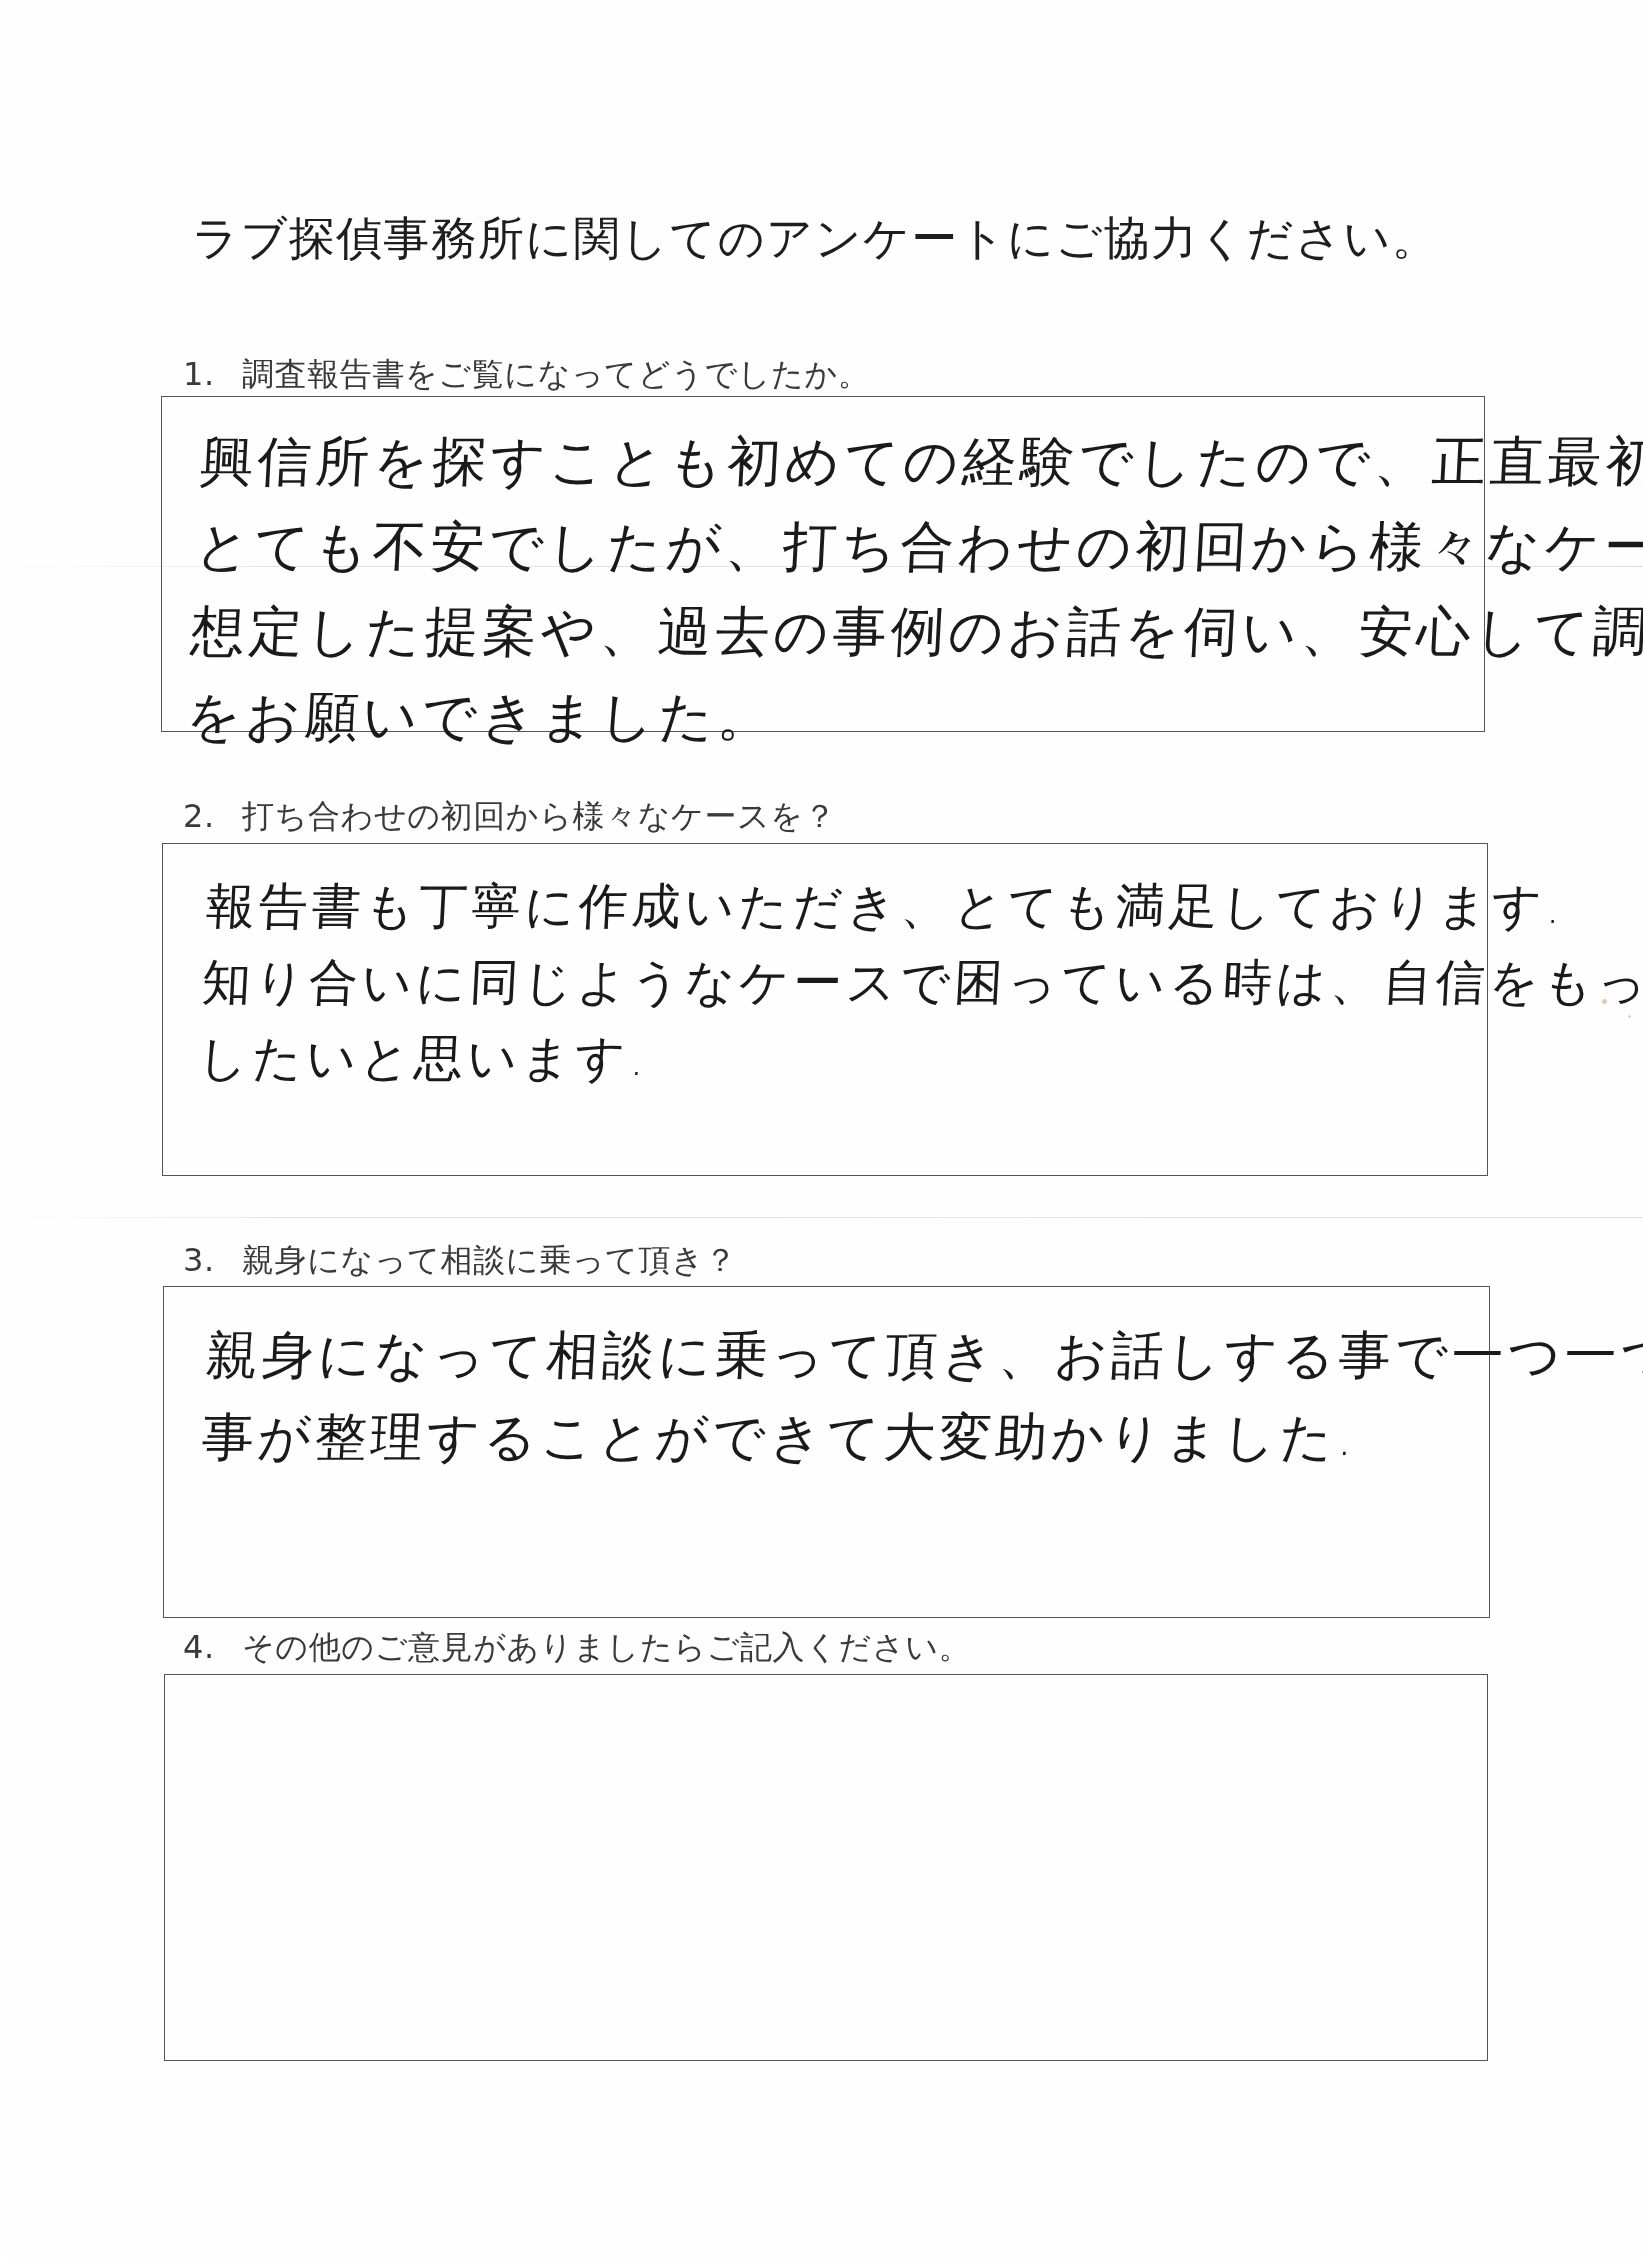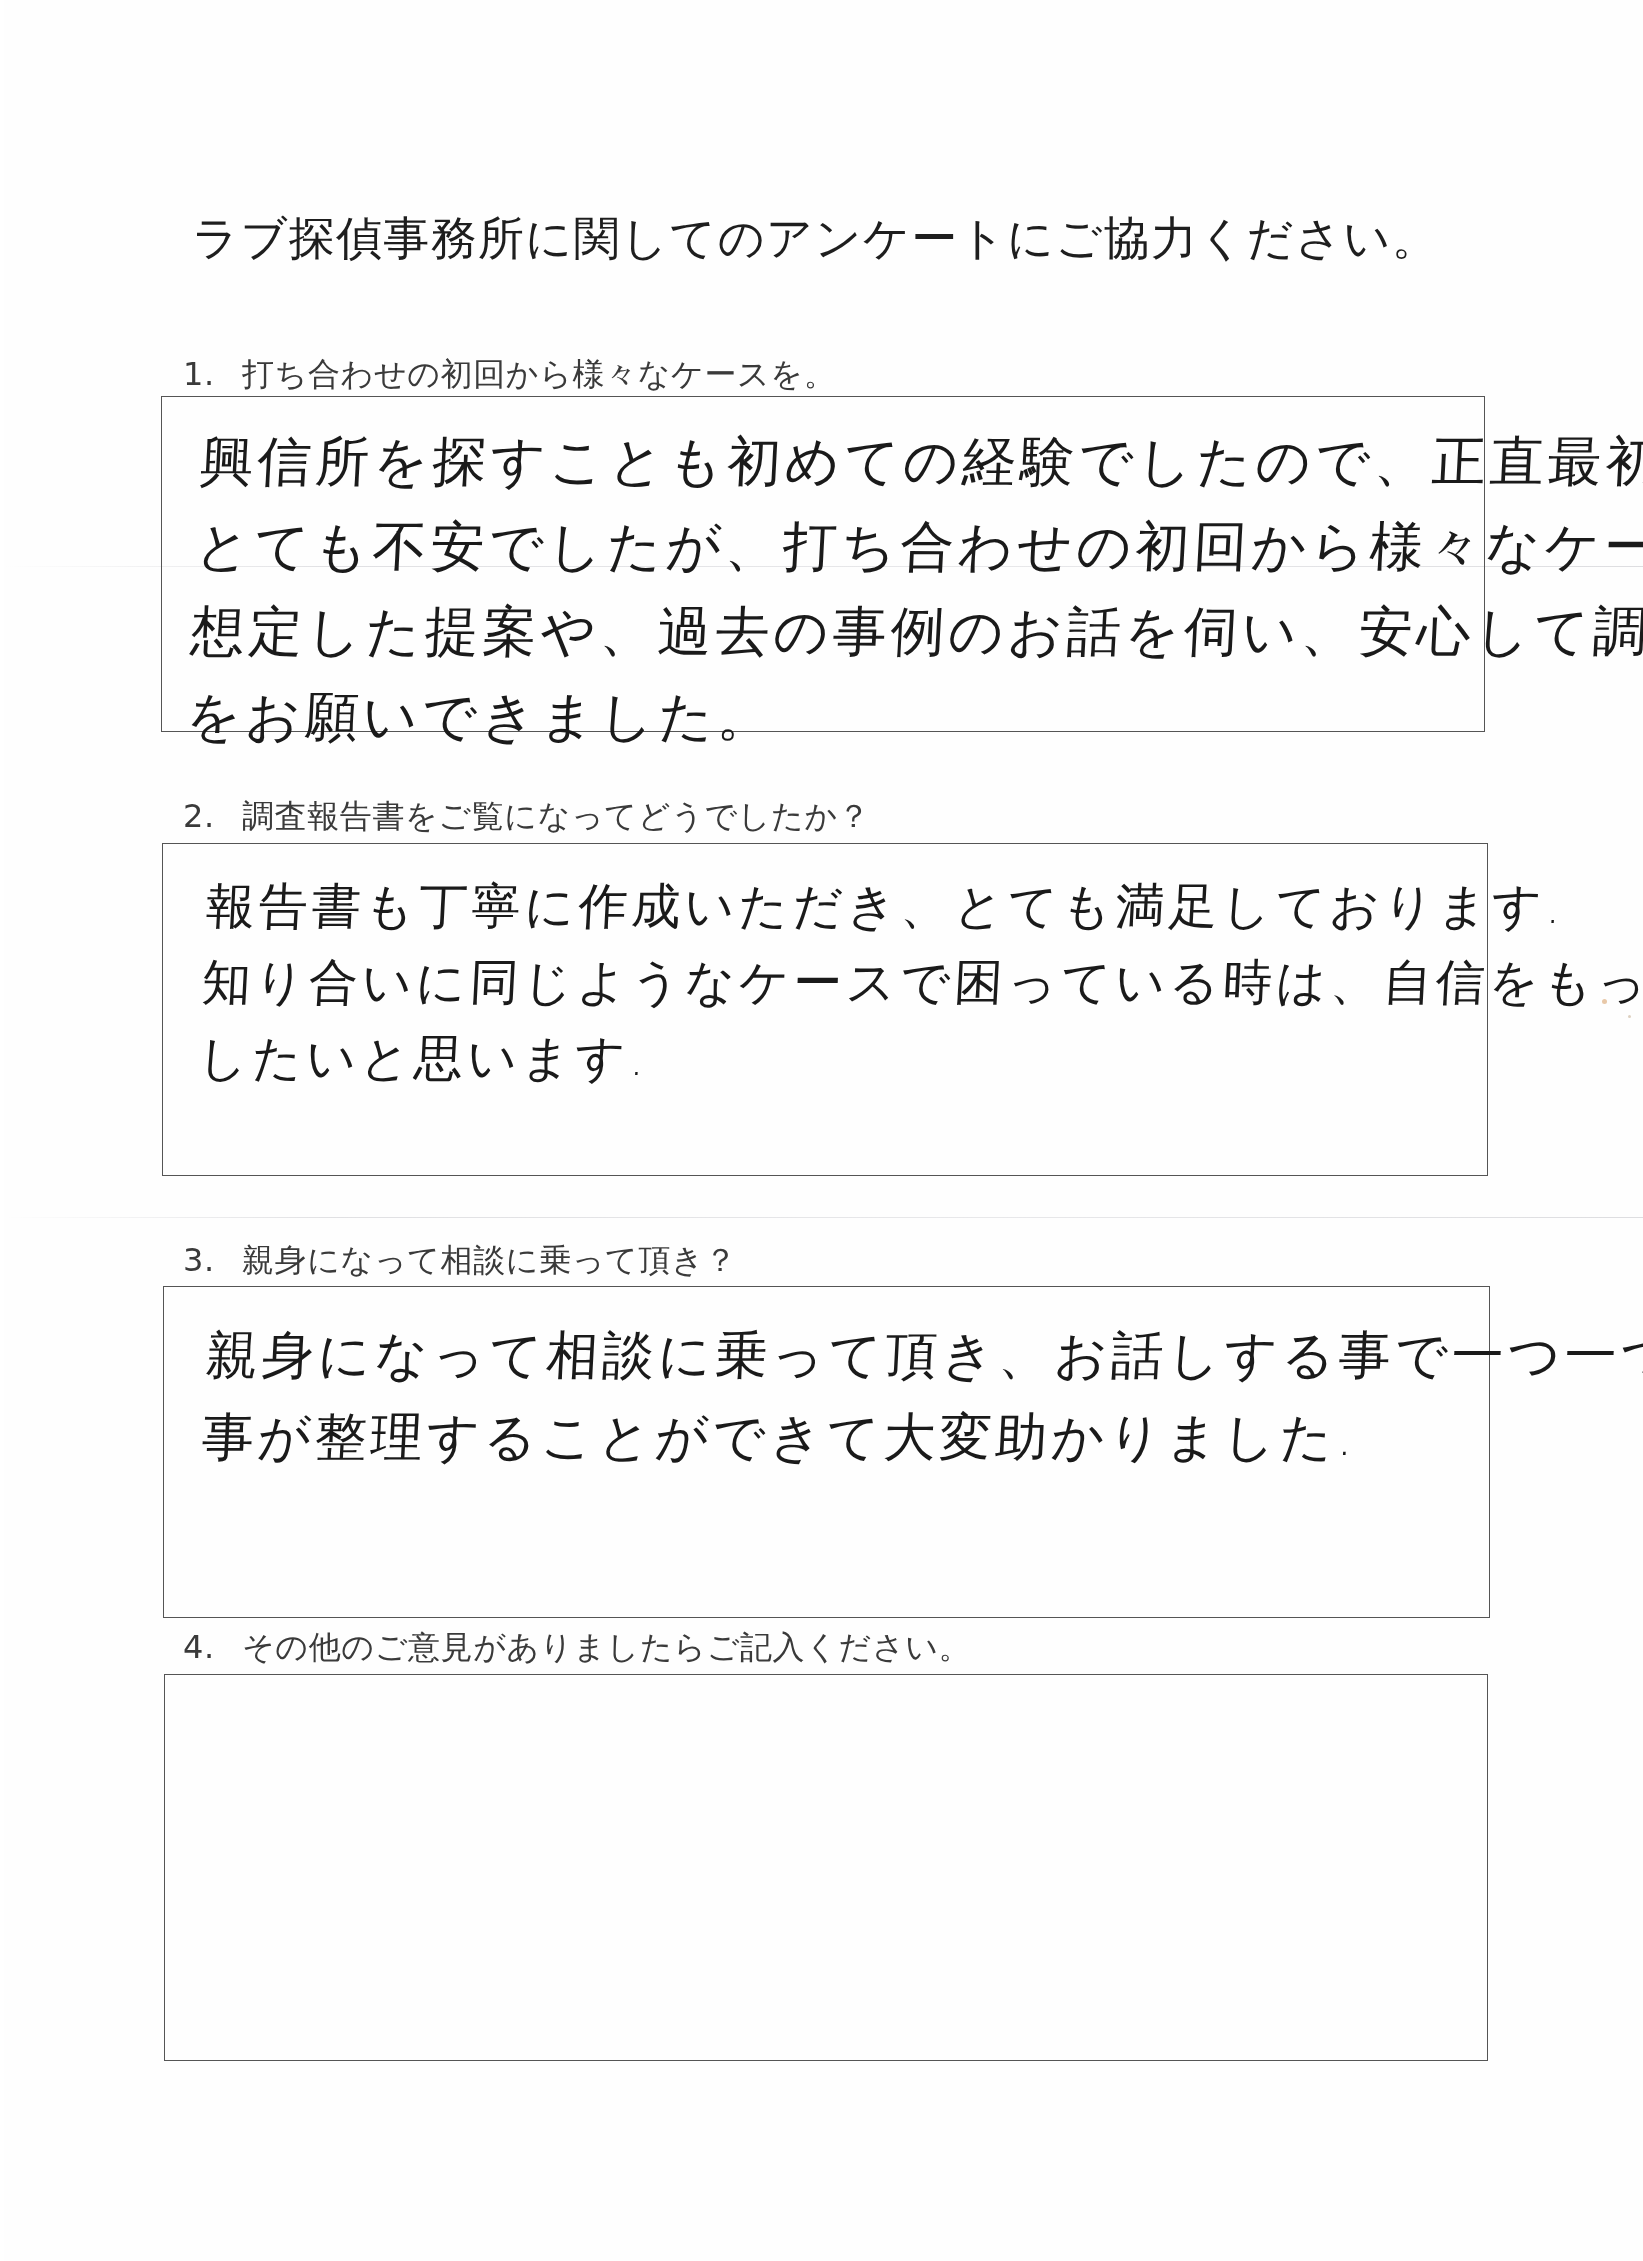--- a/index.html
+++ b/index.html
@@ -89,33 +89,33 @@
 
   <div class="fold" style="top: 566px;"></div>
   <div class="fold" style="top: 1217px;"></div>
 
   <div class="speck" style="left: 1598px; top: 999px;"></div>
   <div class="speck" style="left: 1624px; top: 1015px; width:3.2px; height:3.2px; background:#ddd0c0;"></div>
 
   <div class="title">ラブ探偵事務所に関してのアンケートにご協力ください。</div>
 
   <div class="q-heading" style="top: 353px;">
-    <span class="num">1.</span><span>打ち合わせの初回から様々なケースを。</span>
+    <span class="num">1.</span><span>調査報告書をご覧になってどうでしたか。</span>
   </div>
   <div class="answer-box" style="left: 157px; top: 396px; width: 1324px; height: 336px;">
     <div class="handwriting" style="top: 22px;">
       <span class="hw-line">興信所を探すことも初めての経験でしたので、正直最初は</span>
       <span class="hw-line">とても不安でしたが、打ち合わせの初回から様々なケースを</span>
       <span class="hw-line">想定した提案や、過去の事例のお話を伺い、安心して調査</span>
       <span class="hw-line">をお願いできました。</span>
     </div>
   </div>
 
   <div class="q-heading" style="top: 795px;">
-    <span class="num">2.</span><span>調査報告書をご覧になってどうでしたか？</span>
+    <span class="num">2.</span><span>打ち合わせの初回から様々なケースを？</span>
   </div>
   <div class="answer-box" style="left: 158px; top: 843px; width: 1326px; height: 333px;">
     <div class="handwriting" style="top: 24.5px; font-size: 49px; line-height: 76px; left: 39px;">
       <span class="hw-line">報告書も丁寧に作成いただき、とても満足しております.</span>
       <span class="hw-line">知り合いに同じようなケースで困っている時は、自信をもってお薦め</span>
       <span class="hw-line">したいと思います.</span>
     </div>
   </div>
 
   <div class="q-heading" style="top: 1239px;">

